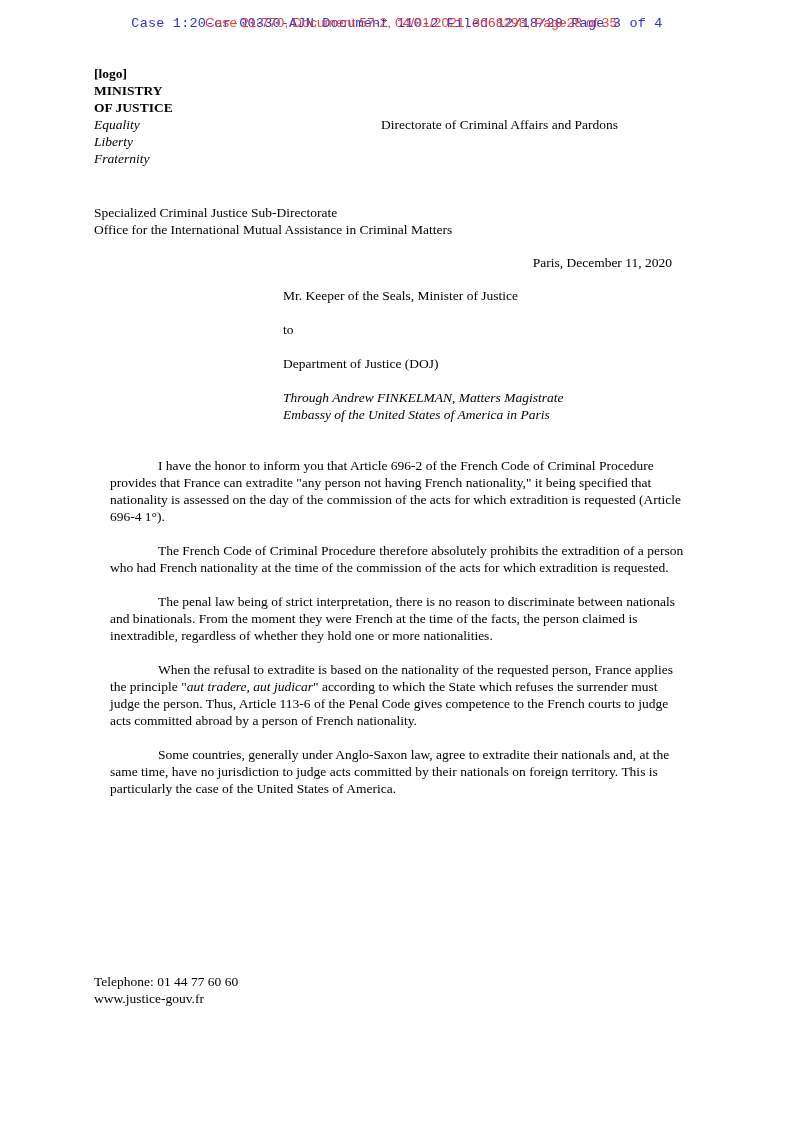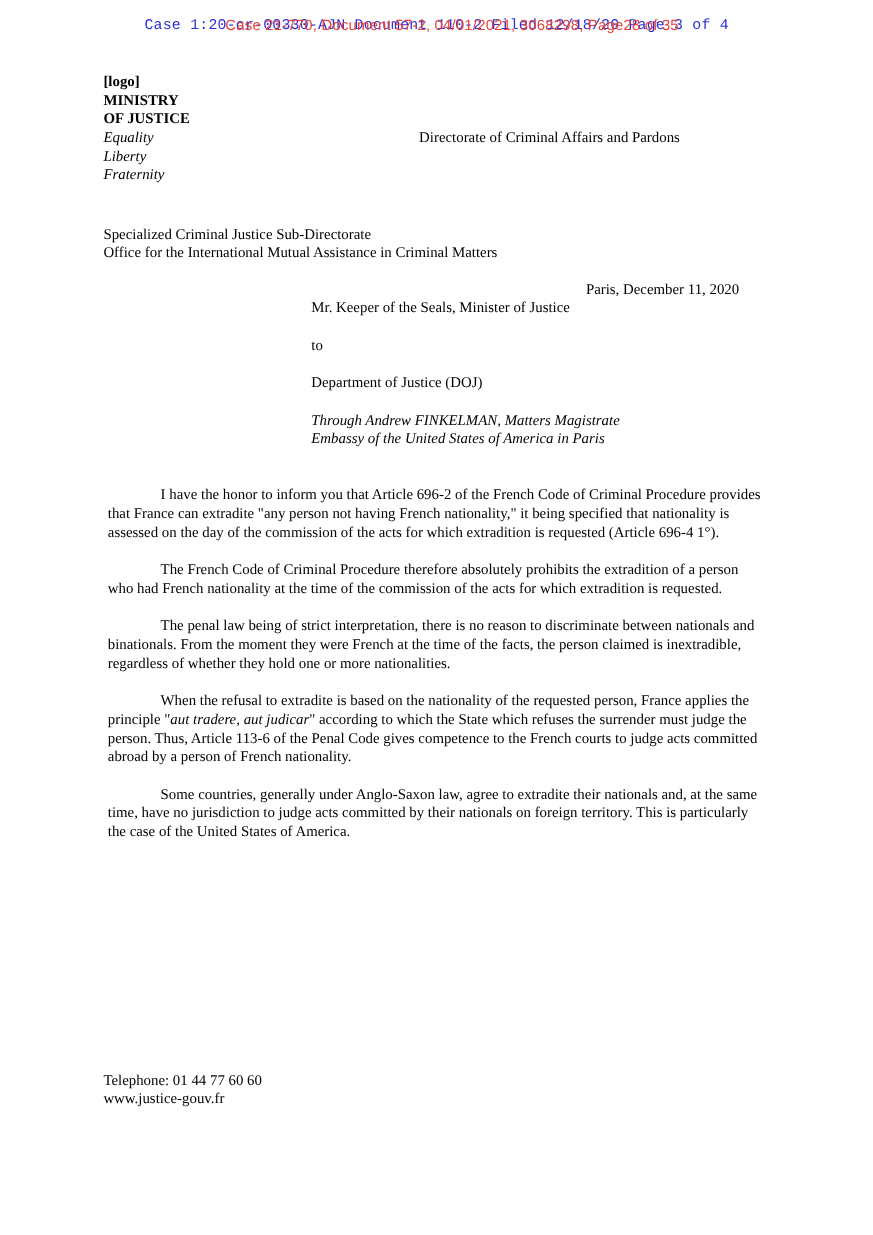--- a/index.html
+++ b/index.html
@@ -33,25 +33,25 @@
   .letterhead-left { width: 287px; }
   .lh-bold { font-weight: bold; }
   .lh-italic { font-style: italic; }
   .letterhead-right { flex: 1; }
   .directorate { font-weight: normal; margin-top: 51px; }
 
   .office-block { margin-top: 37px; }
 
   .dateline { margin-top: 16px; text-align: right; padding-right: 28px; }
 
-  .recipient { margin-left: 189px; }
+  .recipient { margin-top: 16px; margin-left: 189px; }
   .recipient-gap { height: 17px; }
   .italic { font-style: italic; }
 
-  .body-text p { margin: 4px; text-indent: 48px; }
+  .body-text p { margin: 16px; text-indent: 48px; }
   .body-text p + p { margin-top: 17px; }
   .para-first { margin-top: 34px !important; }
 
   .footer {
     position: absolute;
     left: 94px;
     top: 973px;
   }
 </style>
 </head>

